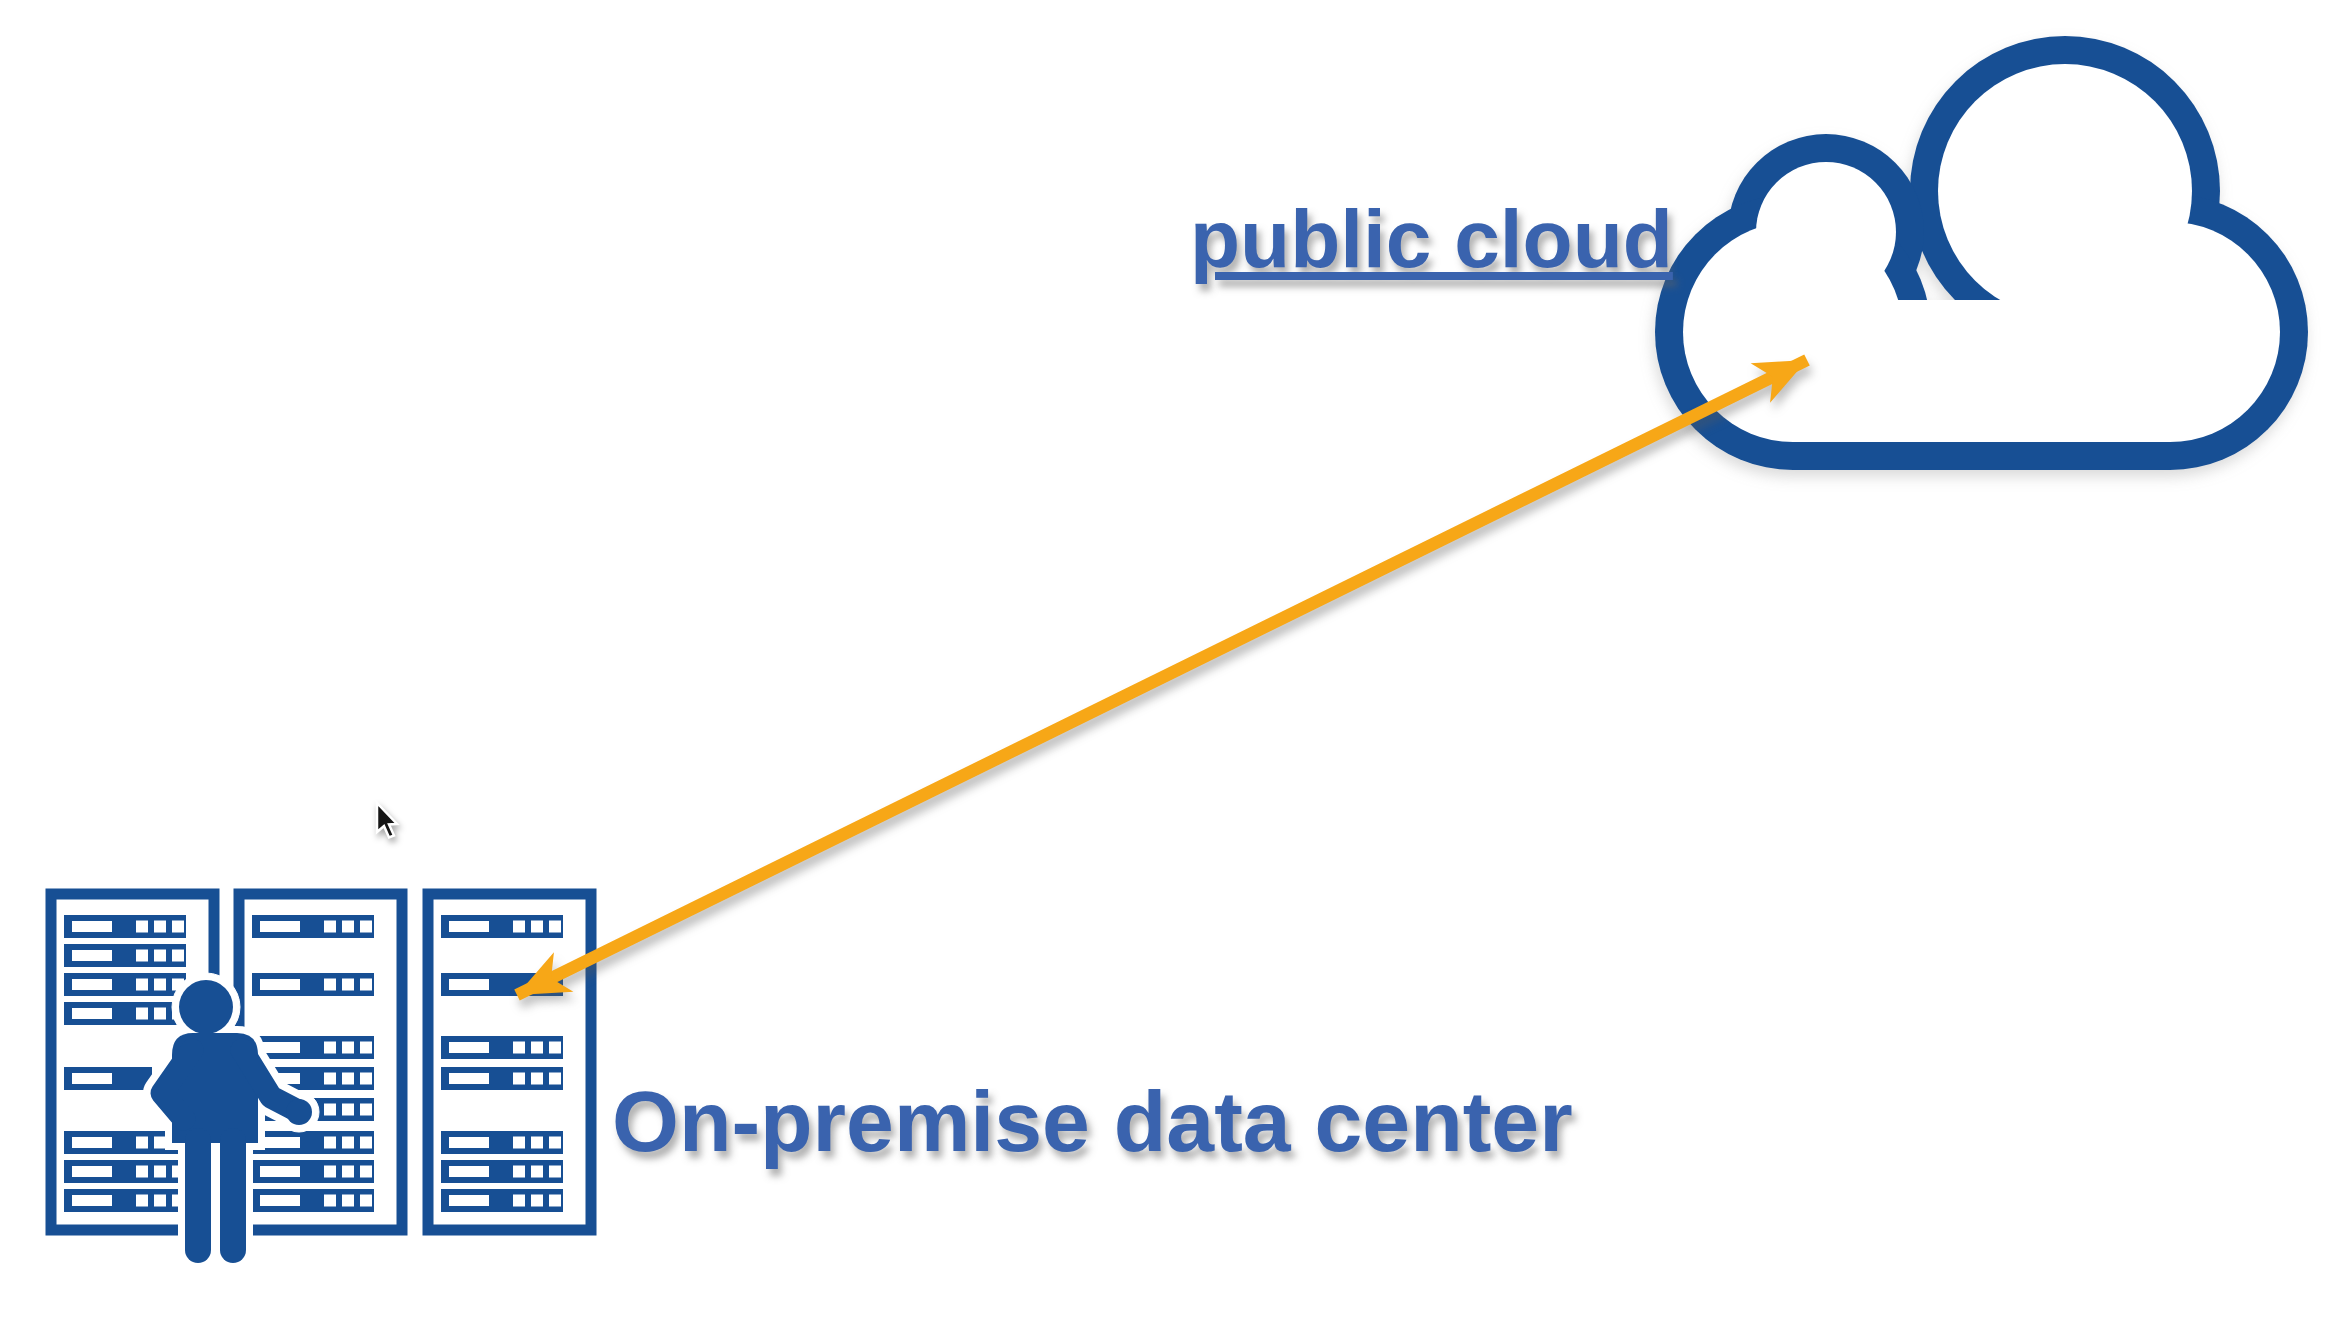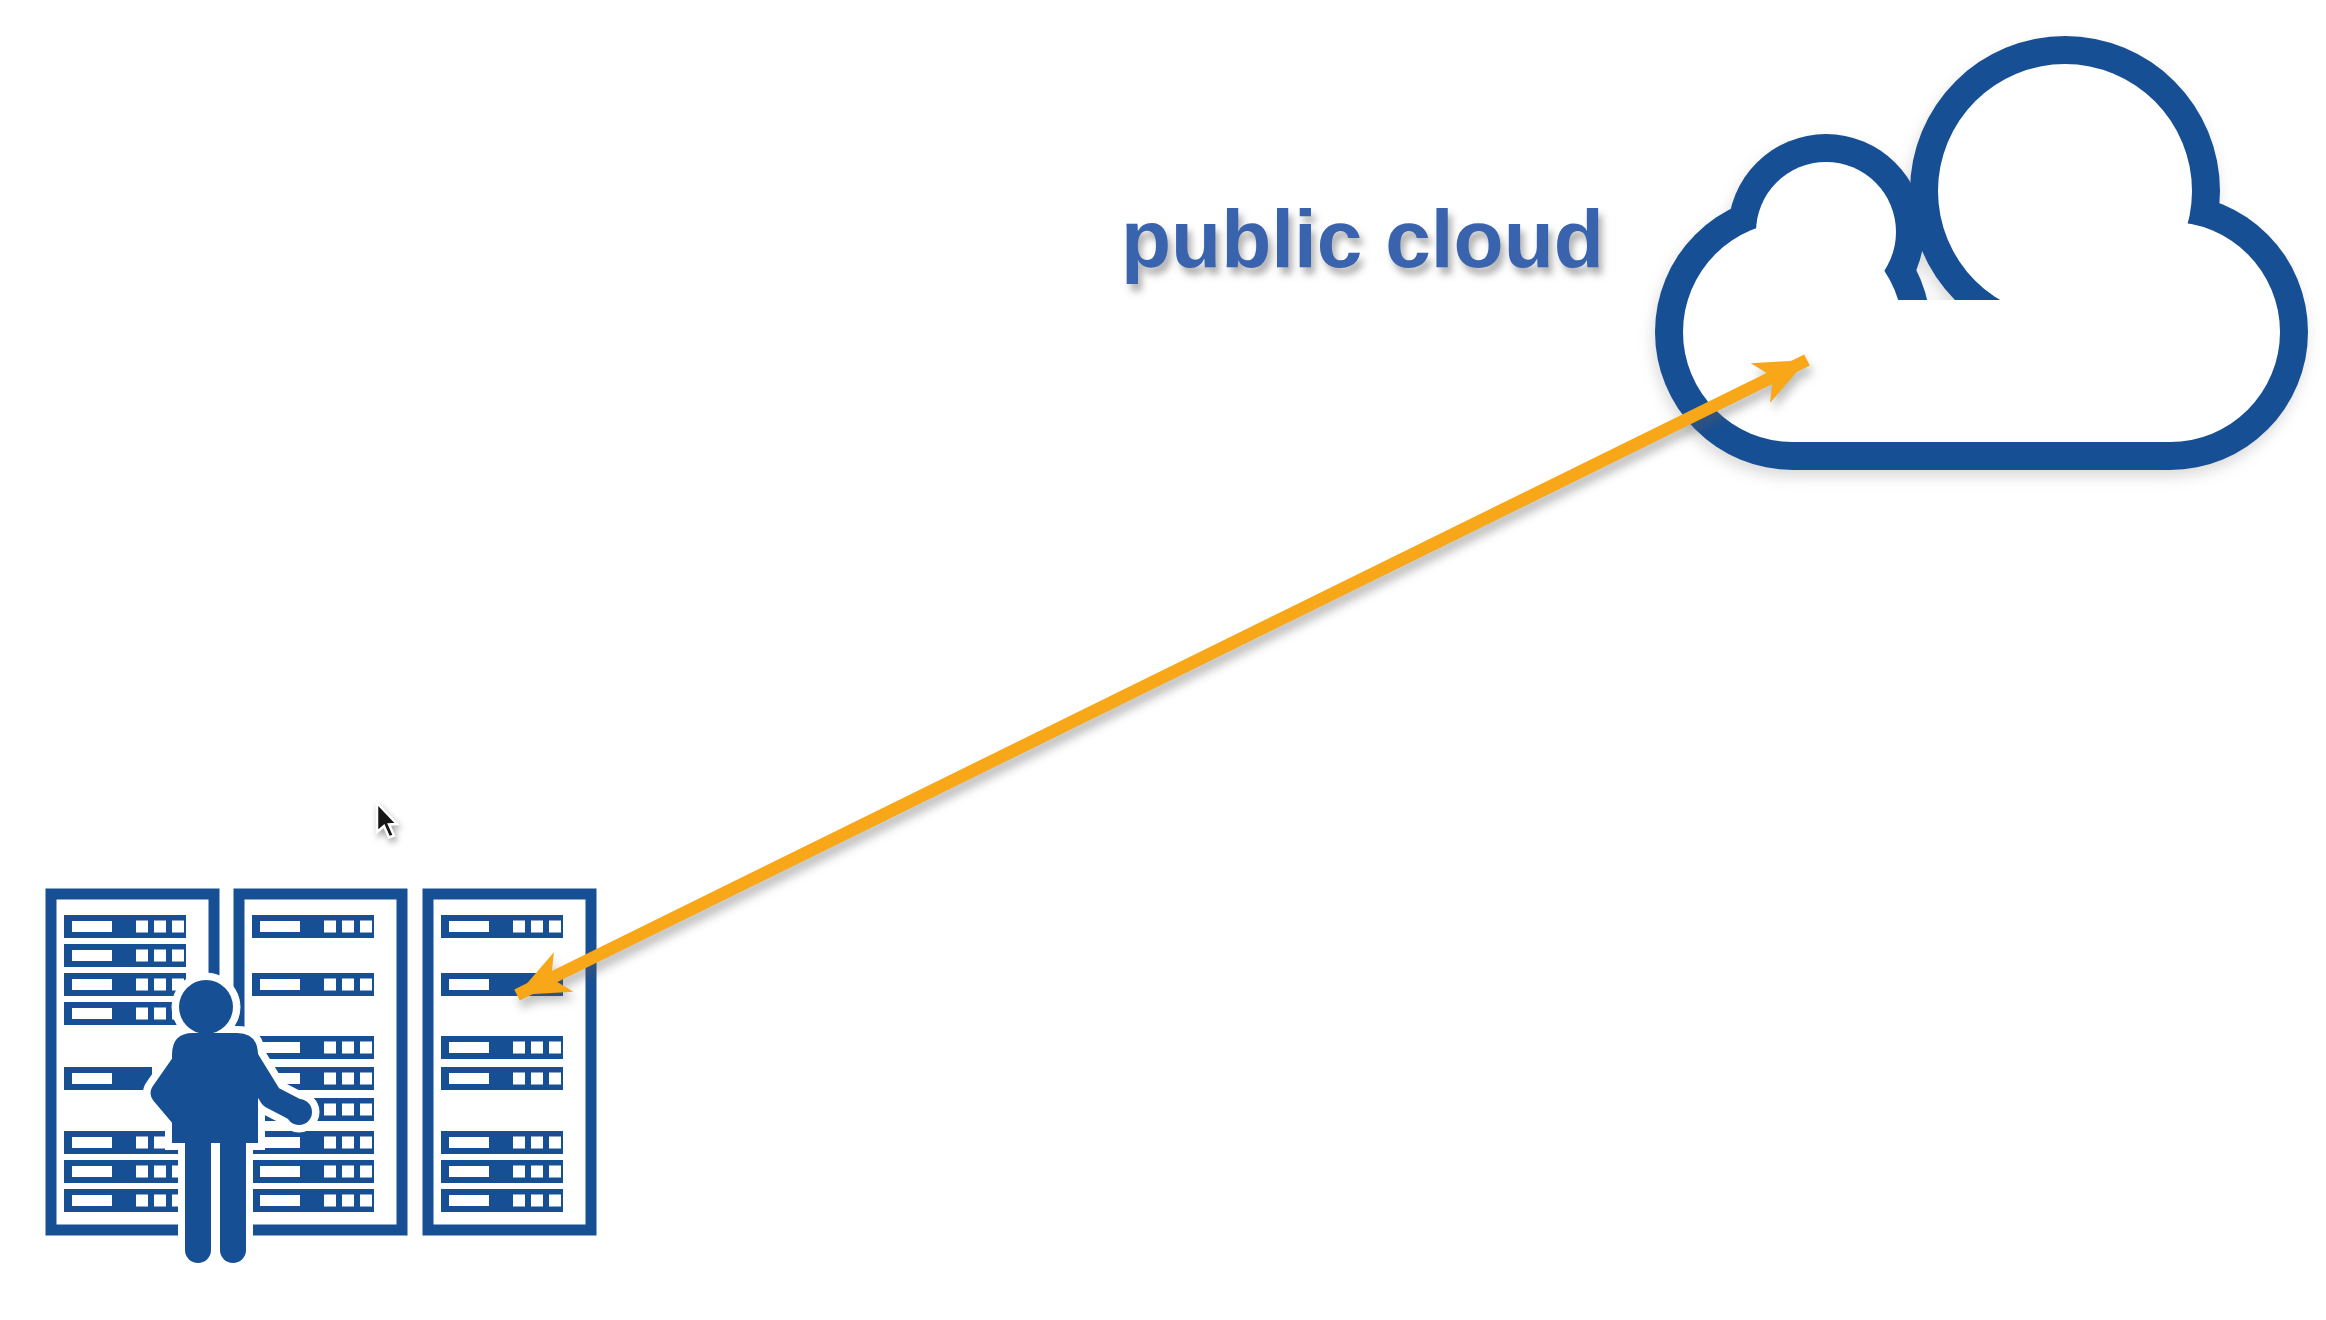--- a/index.html
+++ b/index.html
@@ -25,21 +25,21 @@
   .cursor-path{fill:var(--cursor-black,#161616);stroke:#ffffff;stroke-width:2.5;}
   .label{
     position:absolute;
     color:var(--label-blue,#3a63ae);
     font-weight:bold;
     line-height:1;
     white-space:nowrap;
     text-shadow:4px 7px 7px rgba(100,100,100,0.5);
     letter-spacing:0px;
   }
-  .label-cloud{left:1121px;top:198px;font-size:82px;}
+  .label-cloud{left:1190px;top:198px;font-size:82px;text-decoration:underline;}
   .label-onprem{left:612px;top:1078px;font-size:86px;}
 </style>
 </head>
 <body>
 
 <div class="stage">
 
   <svg width="2326" height="1320" viewBox="0 0 2326 1320">
     <defs>
 
@@ -143,14 +143,15 @@
     <g class="g-arrow">
       <line class="arrow-line" x1="517" y1="995" x2="1807" y2="360" marker-start="url(#ah)" marker-end="url(#ah)"></line>
     </g>
 
     <g class="g-cursor">
       <path class="cursor-path" d="M377,803 L377,832 L384,826 L389,837.5 L394,835.5 L389,824.5 L397,824 Z"></path>
     </g>
   </svg>
 
   <div class="label label-cloud">public cloud</div>
+  <div class="label label-onprem">On-premise data center</div>
 
 </div>
 
 </body></html>

